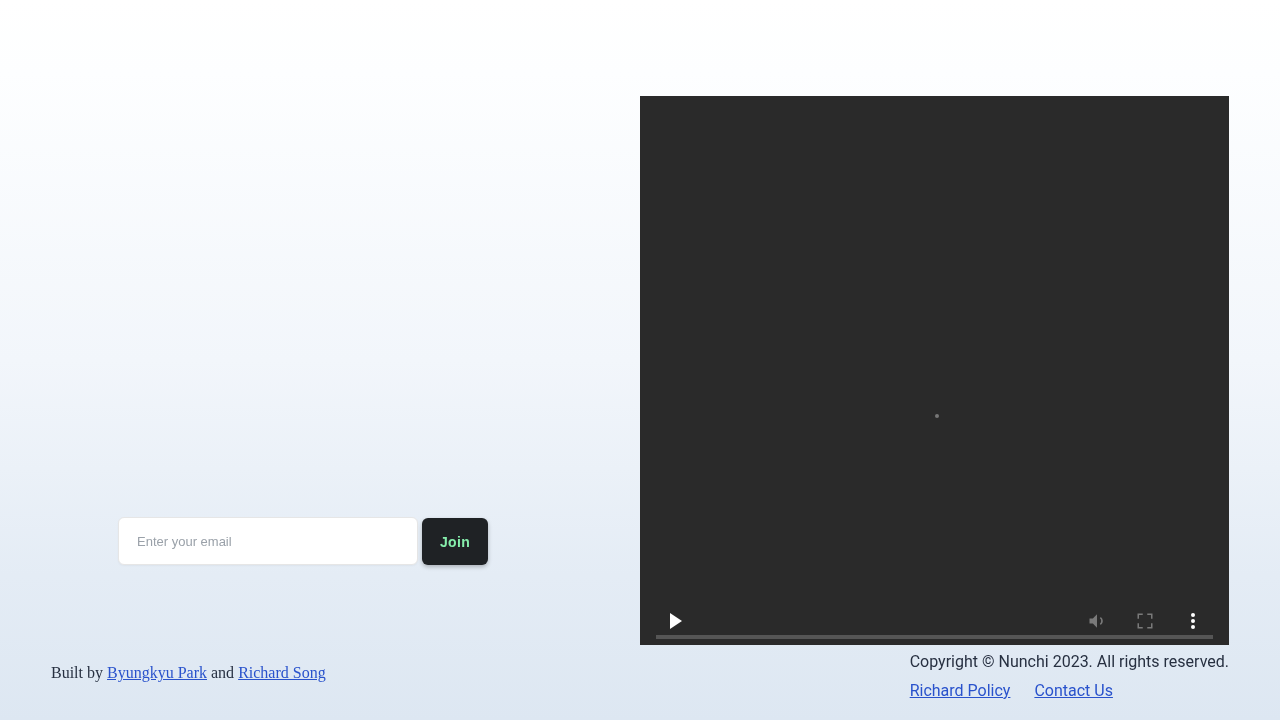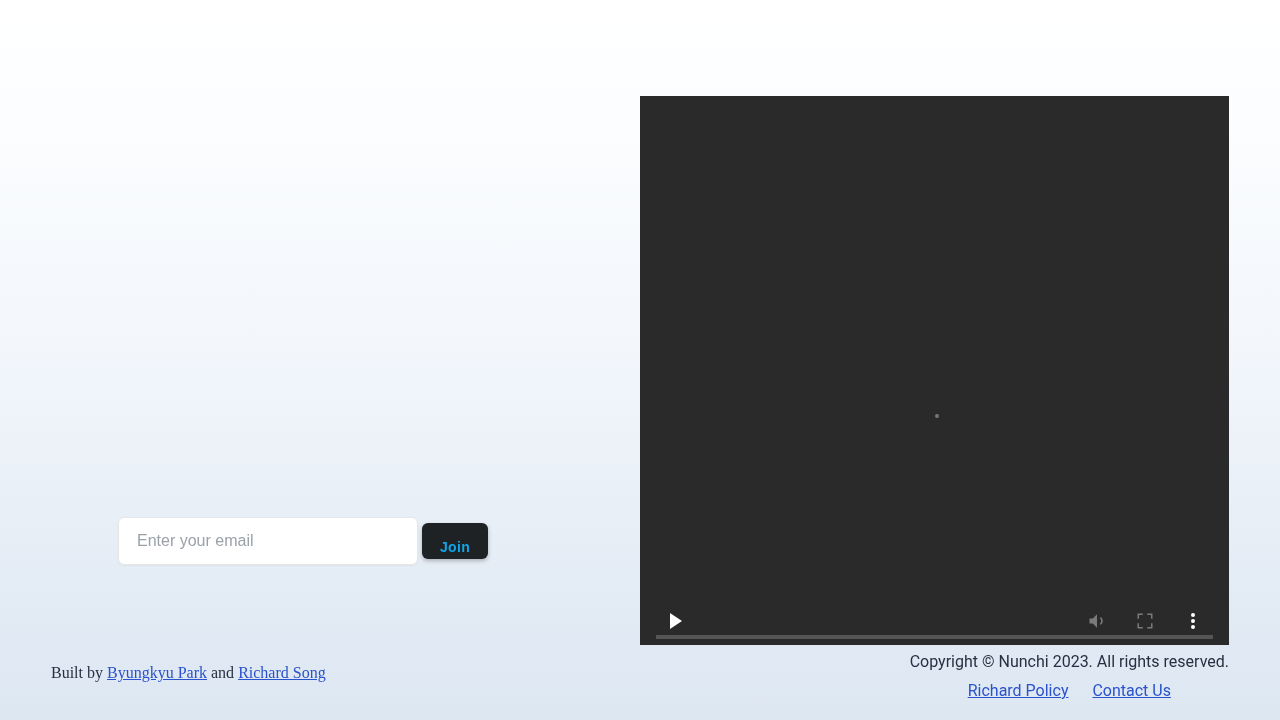--- a/index.html
+++ b/index.html
@@ -77,37 +77,37 @@
       position: absolute;
       left: 118px;
       top: 517px;
       display: flex;
       align-items: center;
     }
     .email-input {
       width: 300px;
       height: 48px;
       padding: 0 18px;
-      font-size: 16px;
+      font-size: 13px;
       border: 1px solid #e6e6e6;
       border-radius: 6px;
       background: #ffffff;
       color: #333;
       outline: none;
       box-shadow: 0 1px 2px rgba(0,0,0,0.04);
     }
     .email-input::placeholder {
       color: #9aa1a9;
     }
     .join-btn {
       margin-left: 4px;
-      height: 36px;
+      height: 47px;
       padding: 16px 18px;
       background: #1f2225;
-      color: #0ea5e9;
+      color: #86efac;
       font-size: 14px;
       font-weight: 600;
       letter-spacing: 0.3px;
       border: none;
       border-radius: 6px;
       cursor: pointer;
       box-shadow: 0 2px 4px rgba(0,0,0,0.25);
     }
 
     .footer-left {
@@ -120,21 +120,21 @@
     }
     .footer-left a {
       color: #2952cc;
       text-decoration: underline;
     }
 
     .footer-right {
       position: absolute;
       right: 51px;
       top: 652px;
-      text-align: center;
+      text-align: left;
       font-size: 16px;
       color: #273041;
     }
     .footer-right .links {
       margin-top: 10px;
     }
     .footer-right a {
       color: #2952cc;
       text-decoration: underline;
     }

